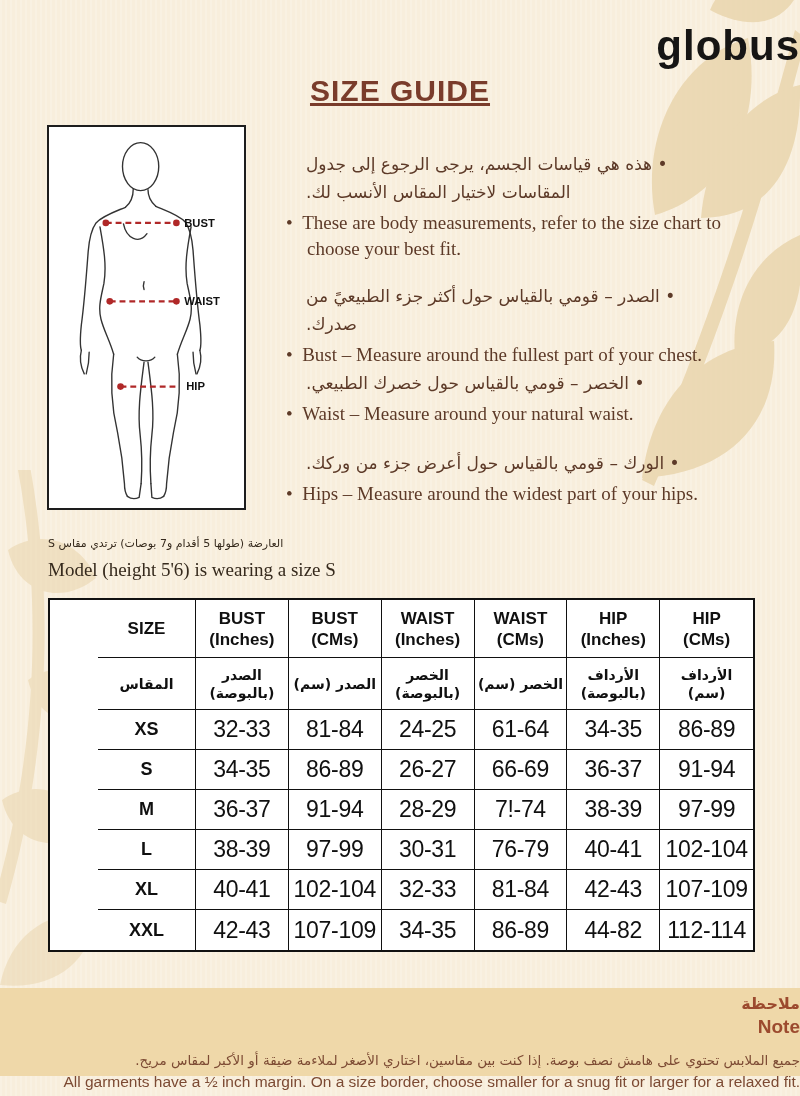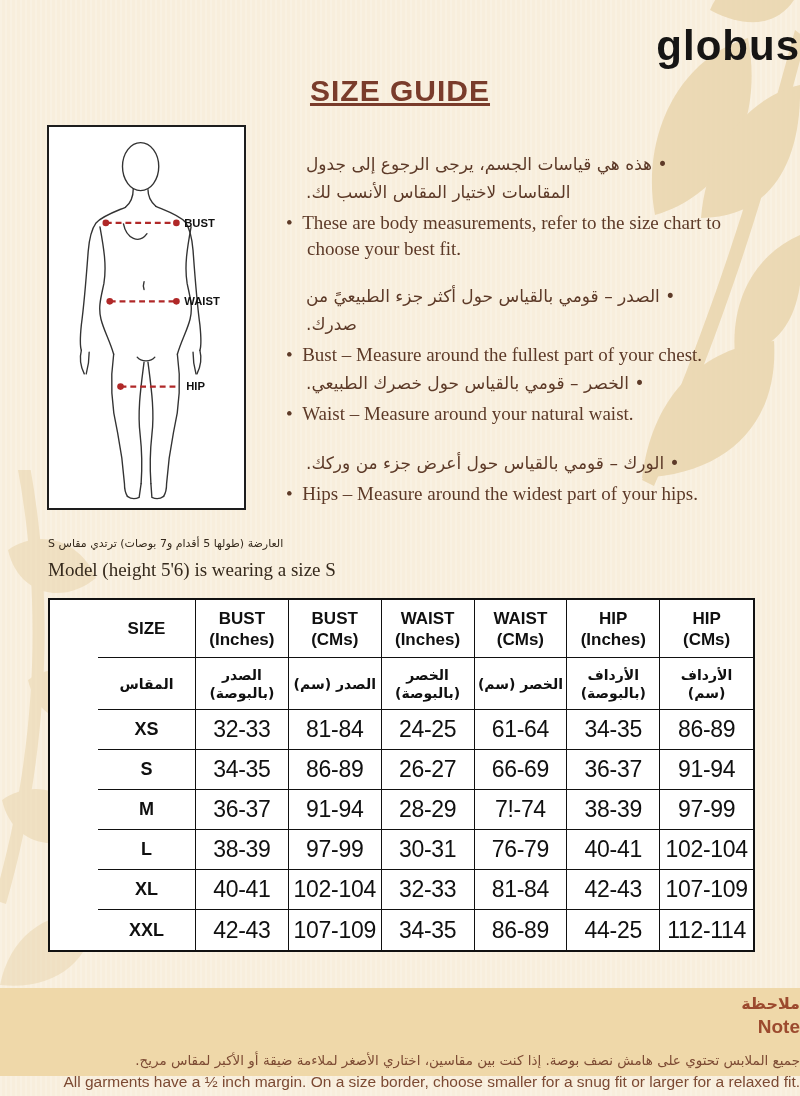--- a/index.html
+++ b/index.html
@@ -265,21 +265,21 @@
     <div class="cell num">32-33</div>
     <div class="cell num">81-84</div>
     <div class="cell num">42-43</div>
     <div class="cell num">107-109</div>
 
     <div class="cell sz">XXL</div>
     <div class="cell num">42-43</div>
     <div class="cell num">107-109</div>
     <div class="cell num">34-35</div>
     <div class="cell num">86-89</div>
-    <div class="cell num">44-25</div>
+    <div class="cell num">44-82</div>
     <div class="cell num">112-114</div>
   </div>
 
   <div class="note-band">
     <div class="t-ar">ملاحظة</div>
     <div class="t-en">Note</div>
     <div class="b-ar2">جميع الملابس تحتوي على هامش نصف بوصة. إذا كنت بين مقاسين، اختاري الأصغر لملاءمة ضيقة أو الأكبر لمقاس مريح.</div>
     <div class="b-en2">All garments have a ½ inch margin. On a size border, choose smaller for a snug fit or larger for a relaxed fit.</div>
   </div>
 

